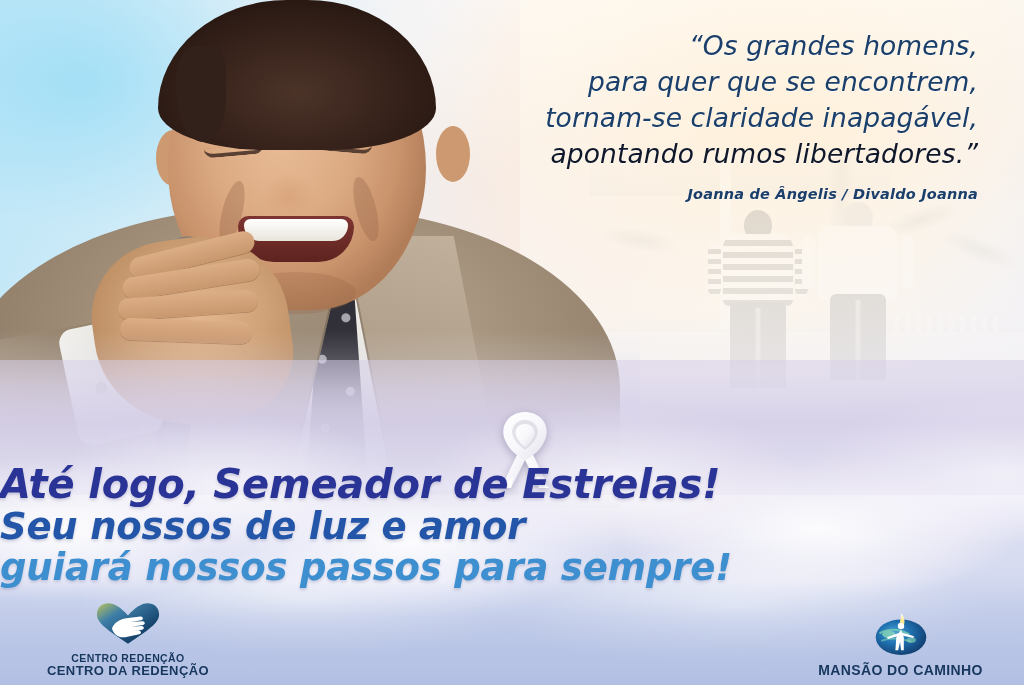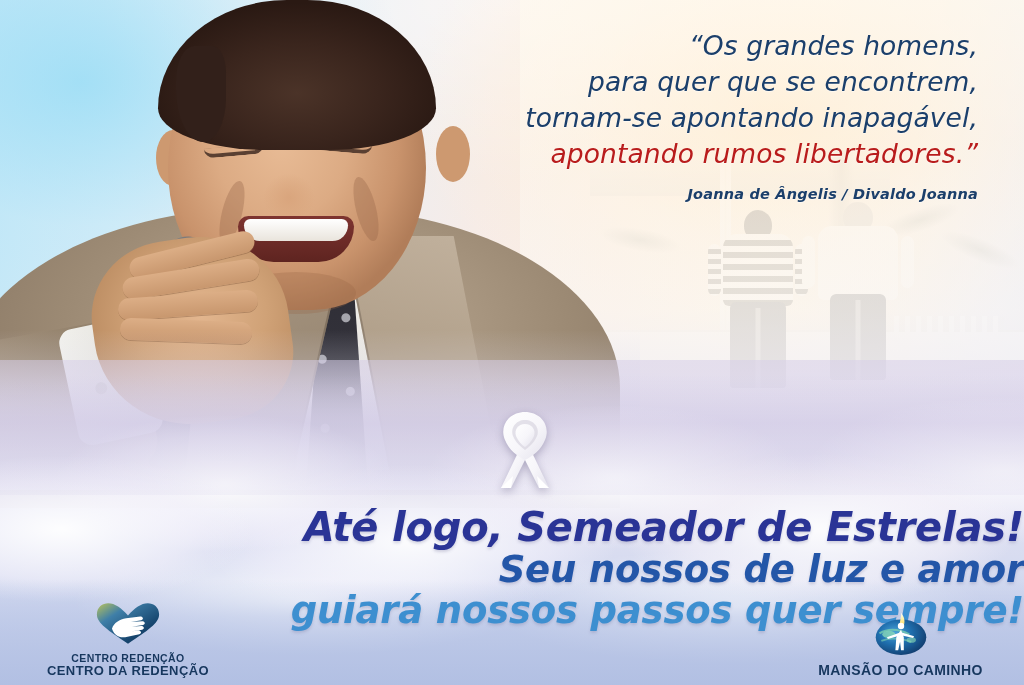--- a/index.html
+++ b/index.html
@@ -334,22 +334,22 @@
   }
 
   
   .ribbon{
     position:absolute; left:487px; top:408px; width:76px; height:82px;
     filter:drop-shadow(0 3px 4px rgba(110,105,140,.45));
   }
 
   
   .headline{
-    position:absolute; left:0; top:506px; width:100%;
-    text-align:right;
+    position:absolute; left:0; top:463px; width:100%;
+    text-align:left;
   }
   .hl{
     font-family:"DejaVu Sans", sans-serif;
     font-style:italic;
     font-weight:bold;
     letter-spacing:-.2px;
     white-space:nowrap;
     text-shadow:0 2px 3px rgba(120,120,160,.30);
   }
   .hl1{ font-size:40px; line-height:43px; color:#2a3496; }
@@ -448,22 +448,22 @@
   </div>
   <div class="portrait-fade"></div>
 
   <div class="clouds"></div>
   <div class="cloud-veil"></div>
   <div class="bottom-band"></div>
 
   <div class="quote-block">
     <div class="quote-line" style="color: rgb(27, 63, 107);">“Os grandes homens,</div>
     <div class="quote-line" style="color: rgb(27, 63, 107);">para quer que se encontrem,</div>
-    <div class="quote-line" style="color: rgb(27, 63, 107);">tornam-se apontando inapagável,</div>
-    <div class="quote-line" style="color: #b91c1c;">apontando rumos libertadores.”</div>
+    <div class="quote-line" style="color: rgb(27, 63, 107);">tornam-se claridade inapagável,</div>
+    <div class="quote-line" style="color: #0f172a;">apontando rumos libertadores.”</div>
     <div class="quote-author" style="color: rgb(27, 63, 107);">Joanna de Ângelis / Divaldo Joanna</div>
   </div>
 
   <div class="ribbon">
     <svg viewBox="0 0 76 82" width="76" height="82" aria-hidden="true">
       <defs>
         <linearGradient id="rg" x1="0" y1="0" x2="1" y2="1">
           <stop offset="0%" stop-color="#ffffff"></stop>
           <stop offset="55%" stop-color="#f7f6fa"></stop>
           <stop offset="100%" stop-color="#e3e1ec"></stop>
@@ -475,21 +475,21 @@
       <path d="M62 80 L50 68 L52 80 Z" fill="#ffffff"></path>
       <path d="M38 4 C22 4 12 18 18 32 C22 42 30 48 38 52 C46 48 54 42 58 32 C64 18 54 4 38 4 Z" fill="url(#rg)"></path>
       <path d="M38 12 C29 12 23 20 26 28 C29 35 34 39 38 42 C42 39 47 35 50 28 C53 20 47 12 38 12 Z" fill="#cfccd9" opacity=".55"></path>
       <path d="M38 16 C31 16 27 22 29 28 C31 33 35 37 38 39 C41 37 45 33 47 28 C49 22 45 16 38 16 Z" fill="url(#rg)"></path>
     </svg>
   </div>
 
   <div class="headline">
     <div class="hl hl1" style="color: rgb(42, 52, 150);">Até logo, Semeador de Estrelas!</div>
     <div class="hl hl2" style="color: rgb(35, 86, 168);">Seu nossos de luz e amor</div>
-    <div class="hl hl3" style="color: rgb(61, 143, 208);">guiará nossos passos quer sempre!</div>
+    <div class="hl hl3" style="color: rgb(61, 143, 208);">guiará nossos passos para sempre!</div>
   </div>
 
   <div class="logo logo-left">
     <span class="logo-mark">
       <svg viewBox="0 0 70 46" width="66" height="44" aria-hidden="true">
         <defs>
           <linearGradient id="hl" x1="0" y1="0" x2="1" y2="1">
             <stop offset="0%" stop-color="#b9c25a"></stop>
             <stop offset="28%" stop-color="#3f7fa8"></stop>
             <stop offset="70%" stop-color="#17466f"></stop>

